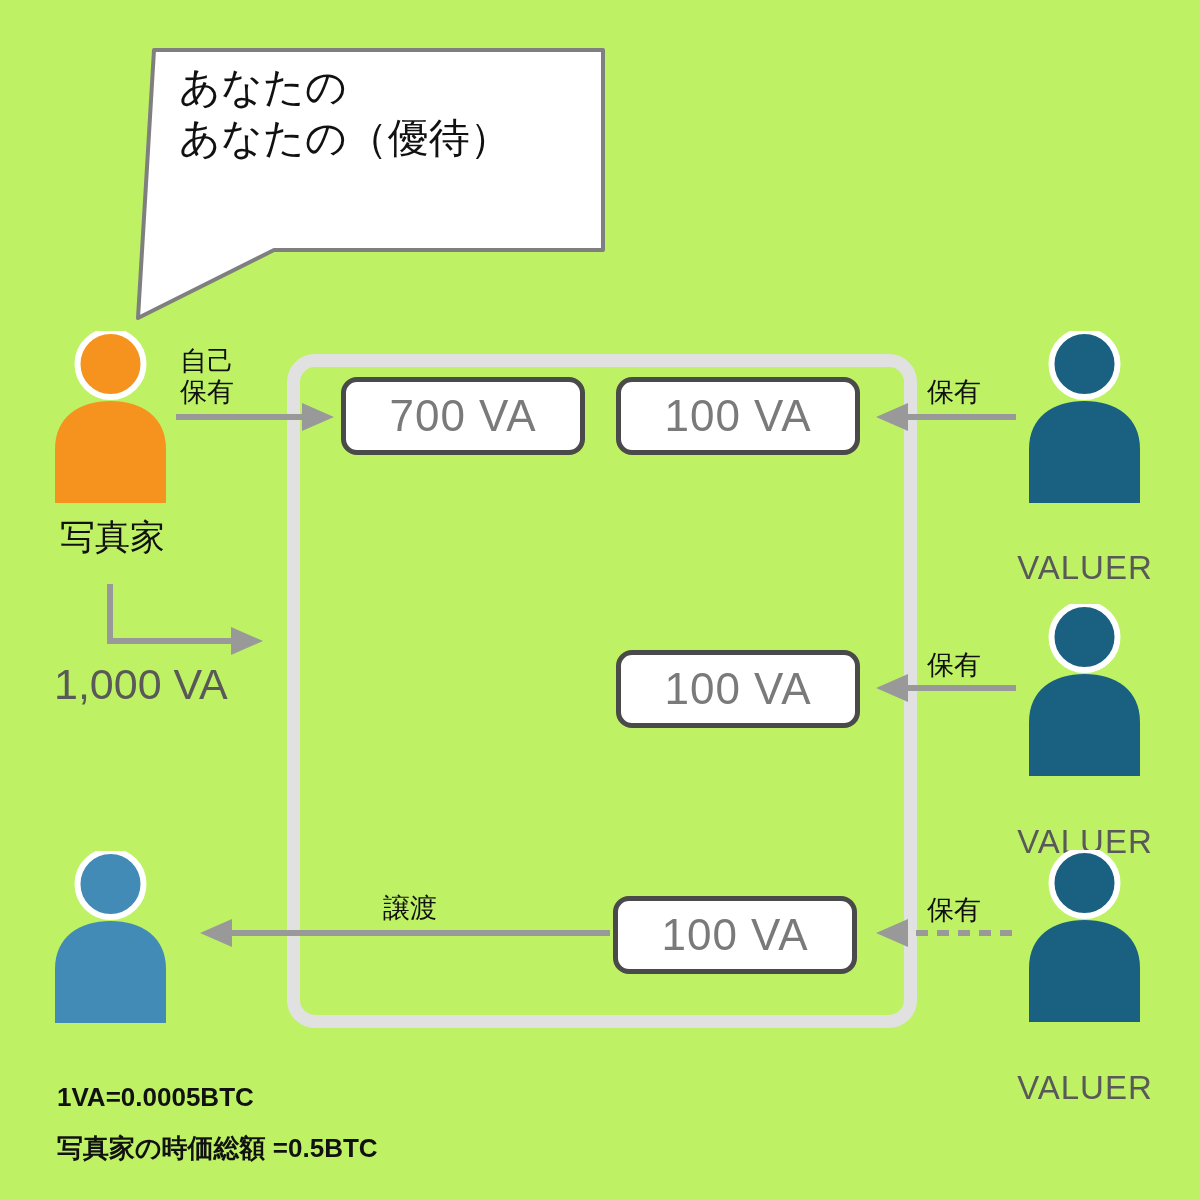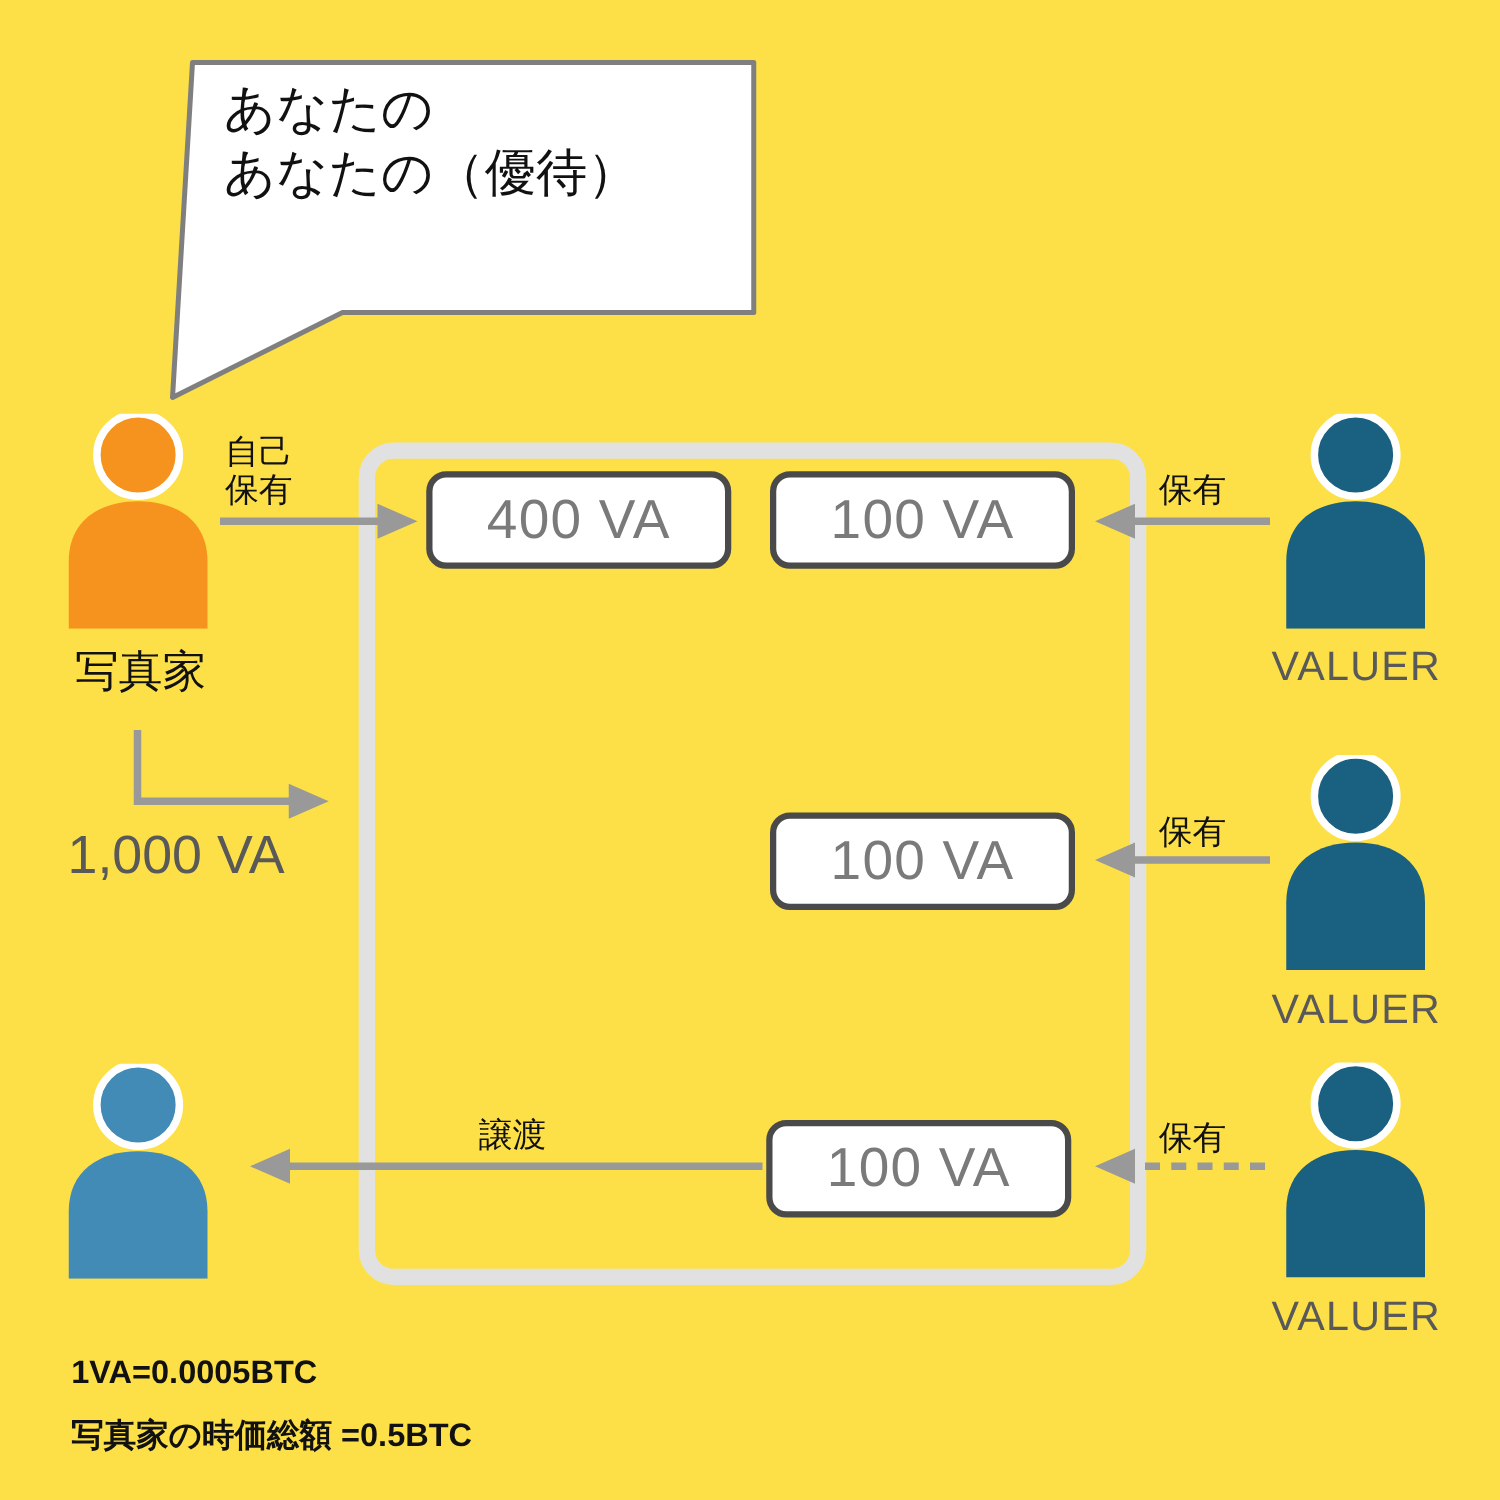--- a/index.html
+++ b/index.html
@@ -1,17 +1,17 @@
 <!DOCTYPE html>
 <html><head>
 <meta charset="utf-8">
 <style>
   html,body{margin:0;padding:0;background:#fff;}
   .stage{
-    position:relative;width:1200px;height:1200px;background:#fde047;overflow:hidden;
+    position:relative;width:1200px;height:1200px;background:#bef264;overflow:hidden;
     font-family:"Liberation Sans","DejaVu Sans",sans-serif;color:#111;
   }
   .abs{position:absolute;}
   
   .container-box{
     left:287px;top:354px;width:630px;height:674px;
     border:13px solid #E1E1E1;border-radius:28px;box-sizing:border-box;
     background:transparent;
   }
   
@@ -25,21 +25,21 @@
   svg.overlay{left:0;top:0;width:1200px;height:1200px;pointer-events:none;}
   .arrow-line{stroke:#999999;stroke-width:6;fill:none;}
   .arrow-line.dashed{stroke-dasharray:12 9;}
   .arrow-head{fill:#999999;stroke:none;}
   .bubble-shape{fill:#ffffff;stroke:#7F7F7F;stroke-width:4;stroke-linejoin:round;}
   
   .bubble-text{left:179px;top:62px;font-size:41px;line-height:51px;color:#111;}
   .small-label{font-size:27px;line-height:31px;color:#111;text-align:left;}
   .issue-text{left:54px;top:660px;width:230px;text-align:left;font-size:43px;line-height:48px;color:#595959;}
   .person-label{font-size:35px;color:#111;text-align:center;}
-  .valuer-label{font-size:33px;color:#595959;text-align:center;letter-spacing:1px;}
+  .valuer-label{font-size:33px;color:#595959;text-align:center;letter-spacing:1px;margin-top:35px;}
   .footer-line{left:57px;font-size:26px;color:#111;font-weight:bold;}
 </style>
 </head>
 <body>
 
 <div class="stage">
 
   <div class="abs container-box"></div>
 
   <svg class="abs overlay" viewBox="0 0 1200 1200">
@@ -92,21 +92,21 @@
 
   <div class="abs small-label" style="left:180px;top:346px;width:96px">
     <div>自己</div>
     <div>保有</div>
   </div>
 
   <div class="abs issue-text">
     <div>1,000 VA</div>
   </div>
 
-  <div class="abs vabox" style="left:341px;top:377px">400 VA</div>
+  <div class="abs vabox" style="left:341px;top:377px">700 VA</div>
   <div class="abs vabox" style="left:616px;top:377px">100 VA</div>
   <div class="abs vabox" style="left:616px;top:650px">100 VA</div>
   <div class="abs vabox" style="left:613px;top:896px">100 VA</div>
 
   <div class="abs small-label" style="left:927px;top:377px;width:80px">保有</div>
   <div class="abs small-label" style="left:927px;top:650px;width:80px">保有</div>
   <div class="abs small-label" style="left:927px;top:895px;width:80px">保有</div>
 
   <div class="abs small-label" style="left:383px;top:893px;width:86px">譲渡</div>
 

